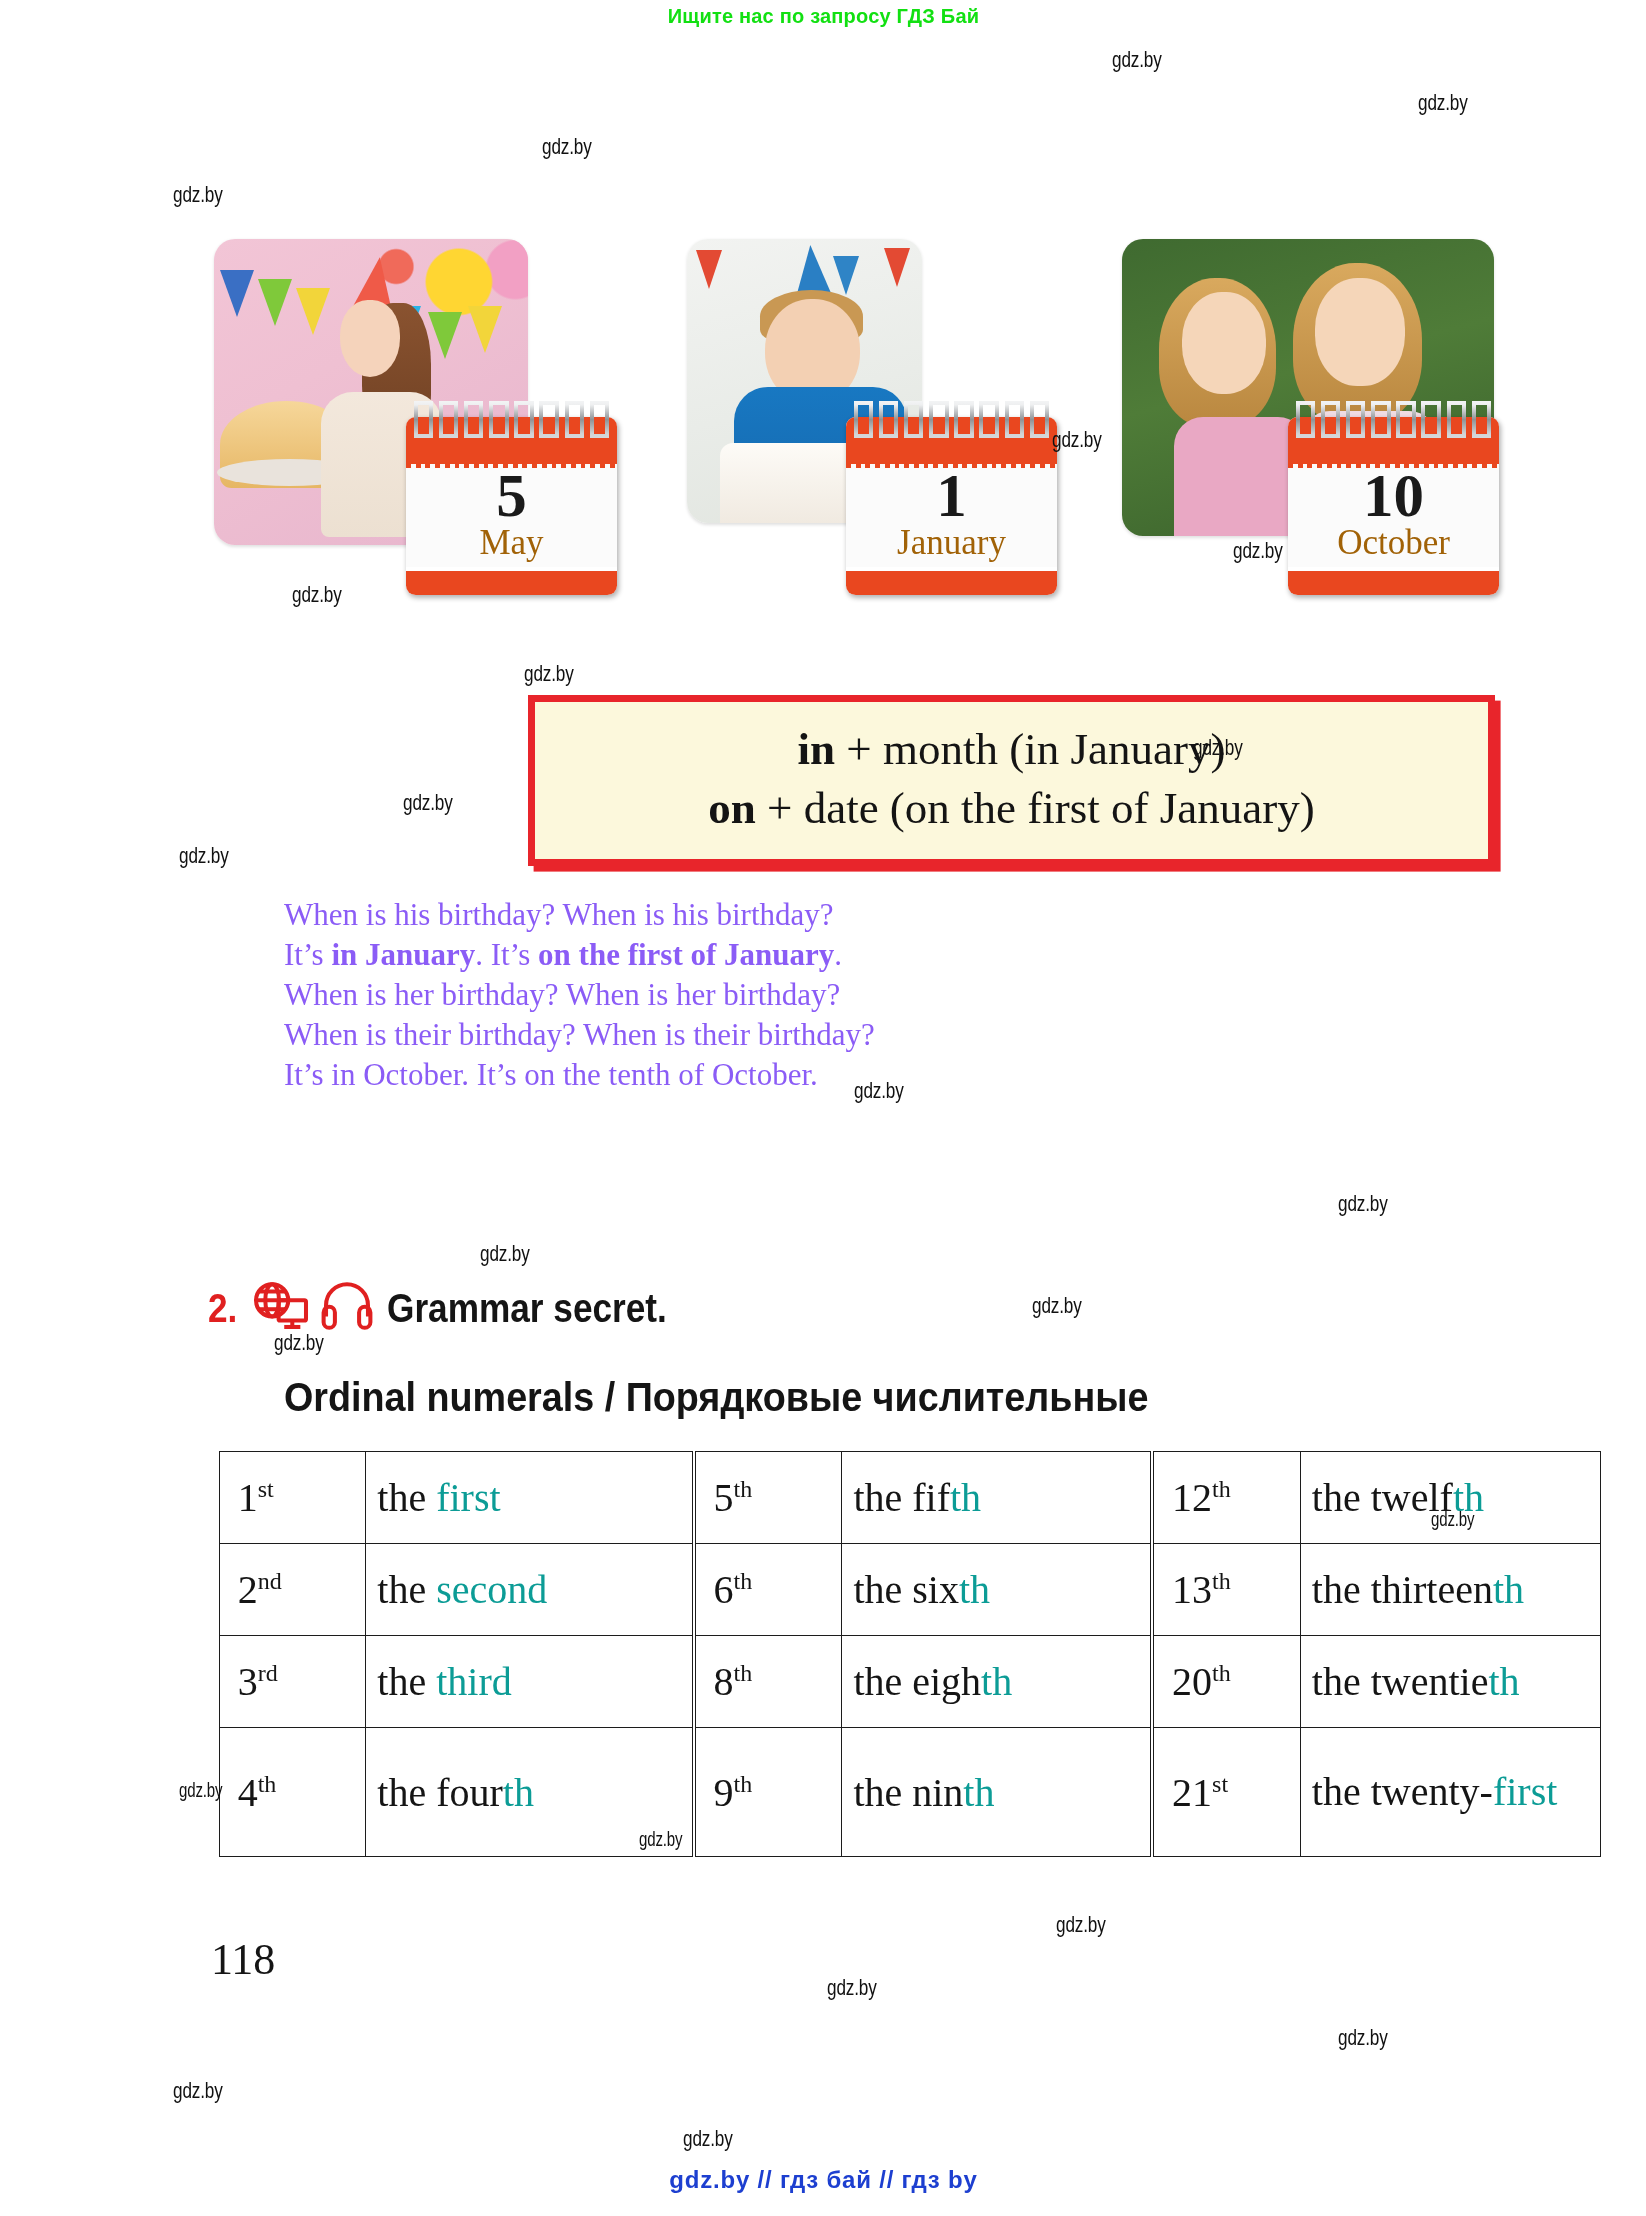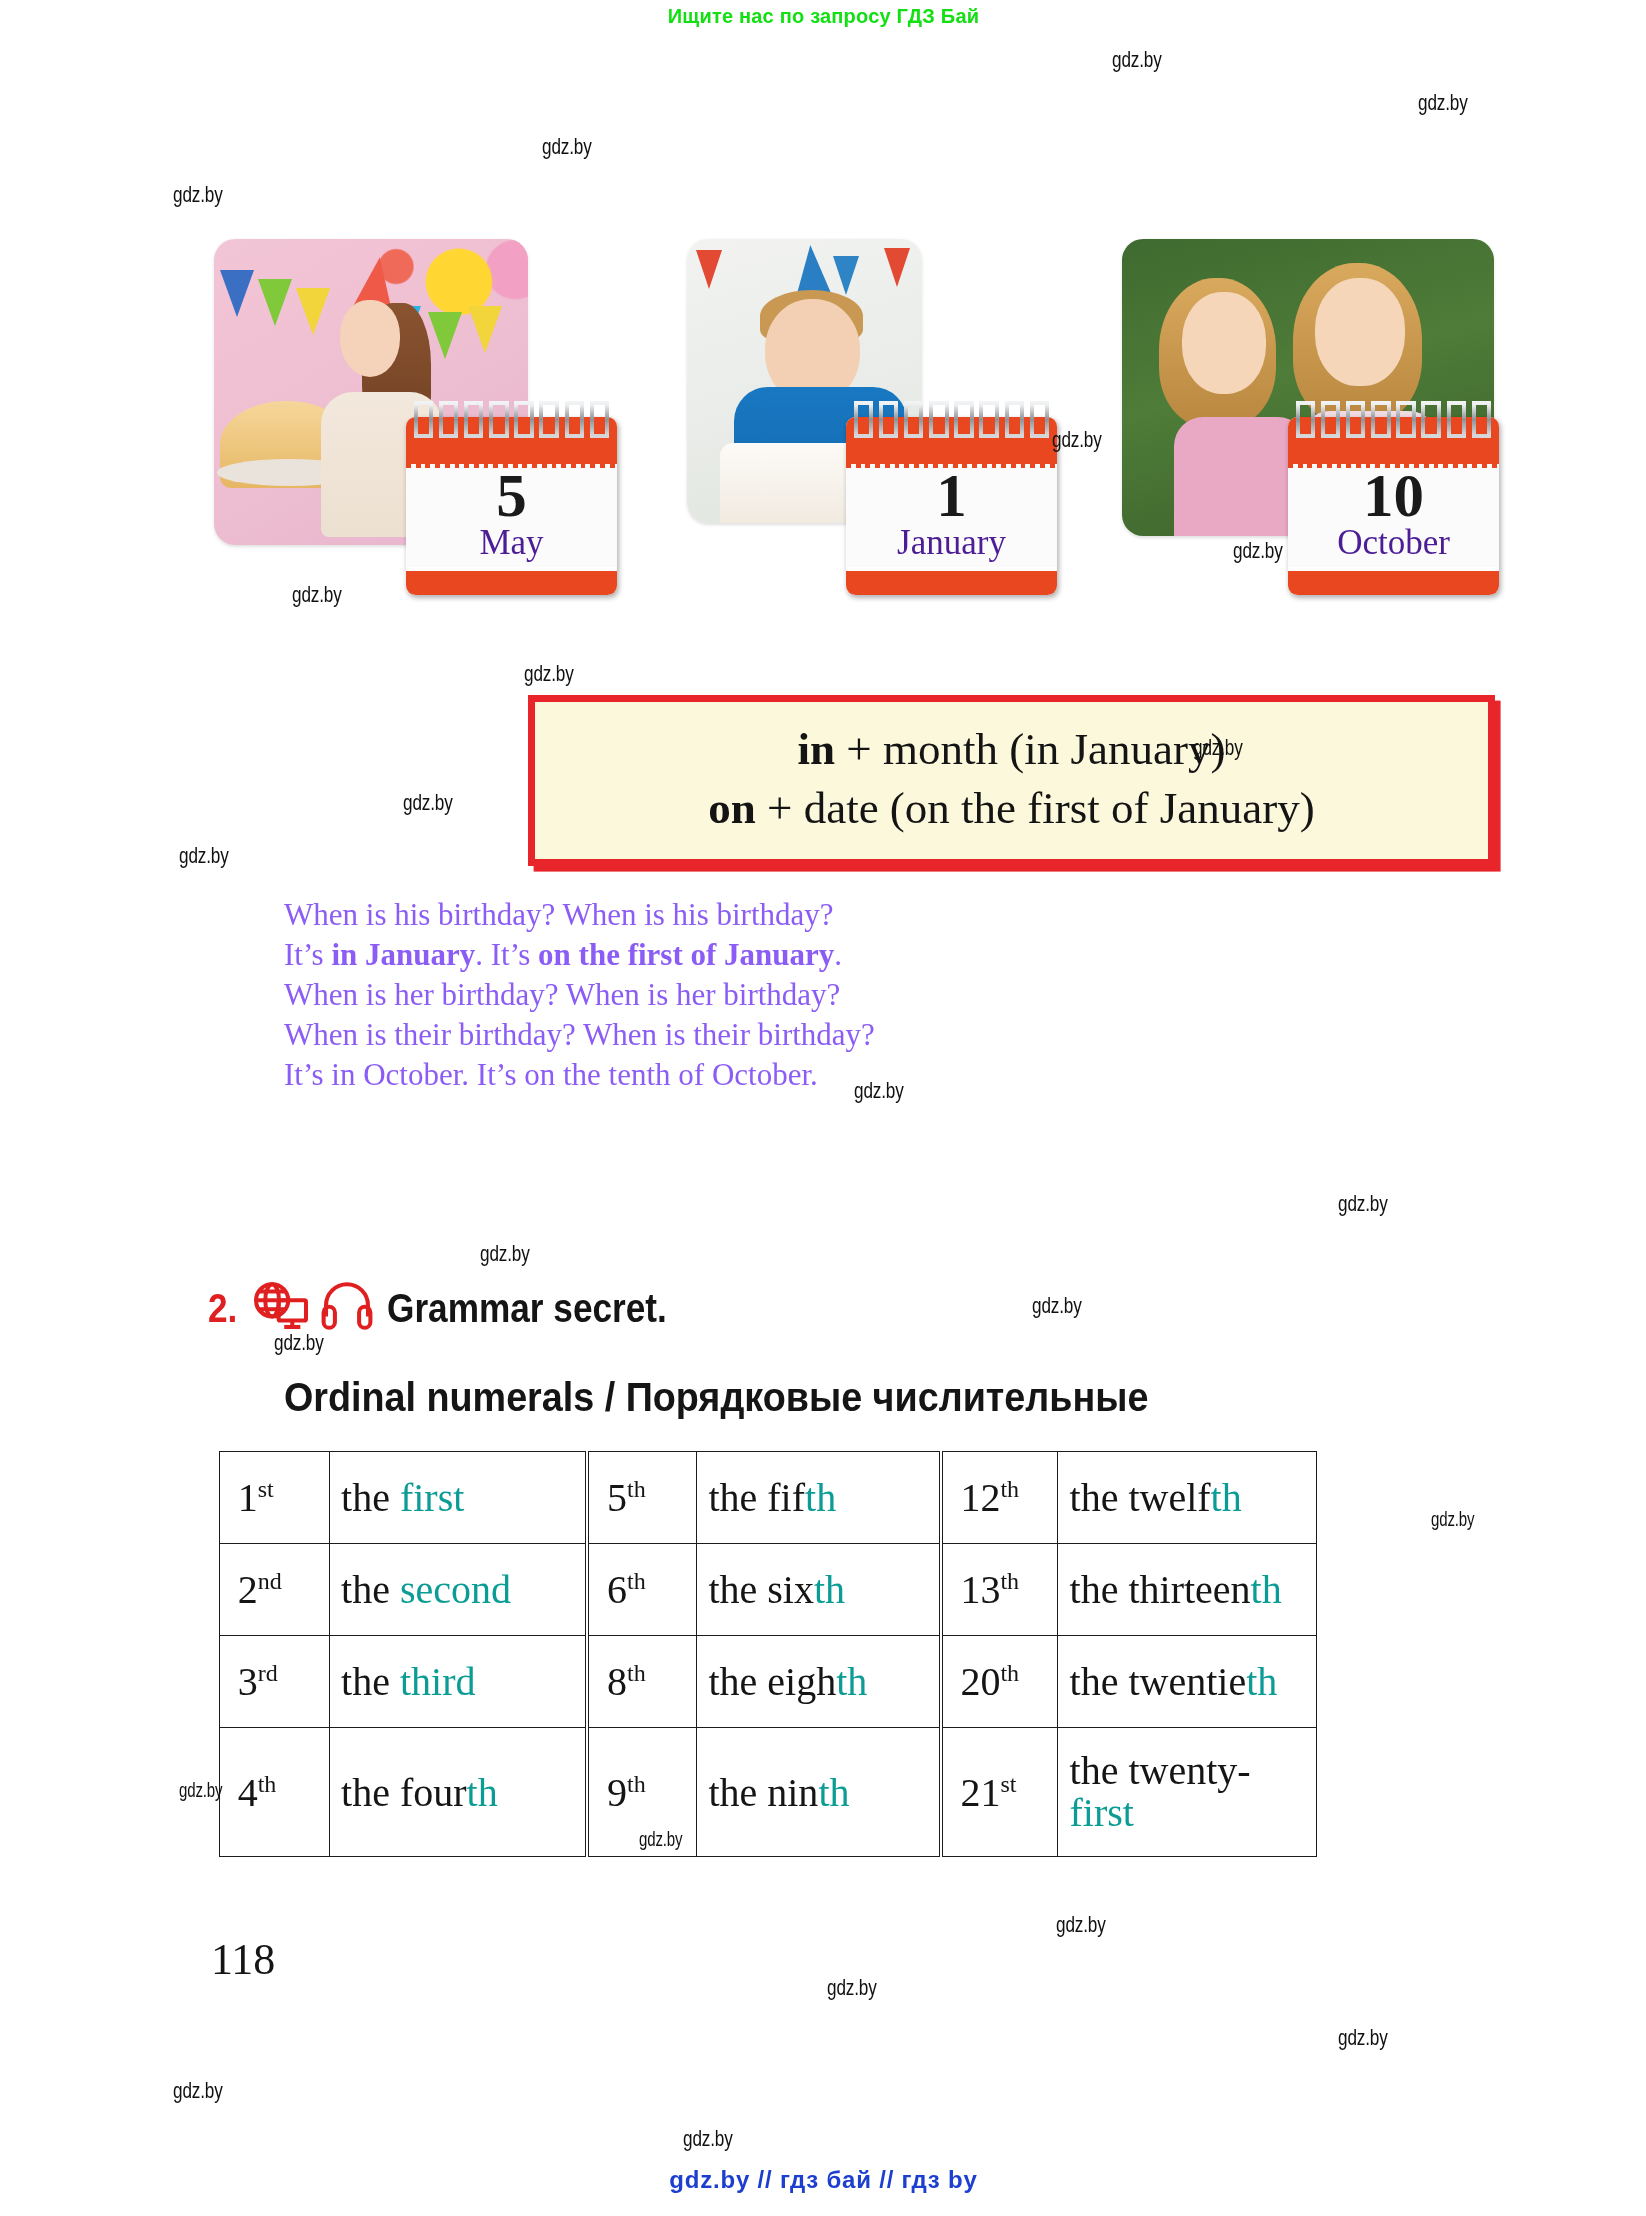--- a/index.html
+++ b/index.html
@@ -238,21 +238,21 @@
     font-family: "Liberation Serif", serif;
     font-weight: 700;
     font-size: 61px;
     line-height: 0.95;
     color: #1a1a1a;
   }
   .cal-month {
     font-family: "Liberation Serif", serif;
     font-size: 35px;
     line-height: 1.05;
-    color: #4c1d95;
+    color: #a16207;
   }
   .cal-bot {
     height: 24px;
     background: #e9471f;
     border-radius: 0 0 9.7px 9.7px;
     border-top: 4px solid #fff;
   }
 
   
   .gbox {
@@ -331,21 +331,21 @@
     transform: scaleX(0.92);
     transform-origin: left center;
     white-space: nowrap;
     z-index: 20;
   }
 
   
   .otable {
     position: absolute;
     left: 219px; top: 1451px;
-    width: 1098px;
+    width: 1382px;
     border-collapse: collapse;
     z-index: 20;
   }
   .otable td {
     border: 1.6px solid #1c1c1c;
     padding: 4.8px 11.3px;
     font-family: "Liberation Serif", serif;
     color: #151515;
     vertical-align: middle;
     background: #fff;

